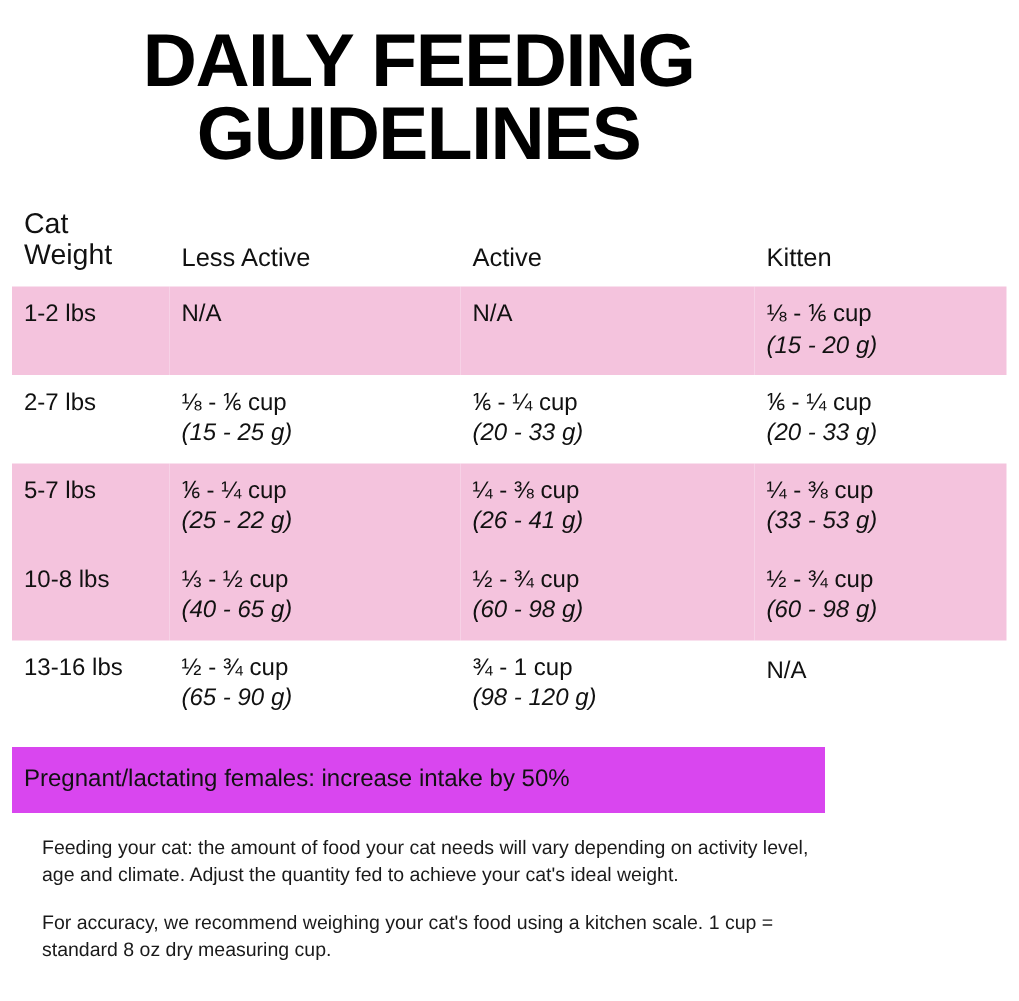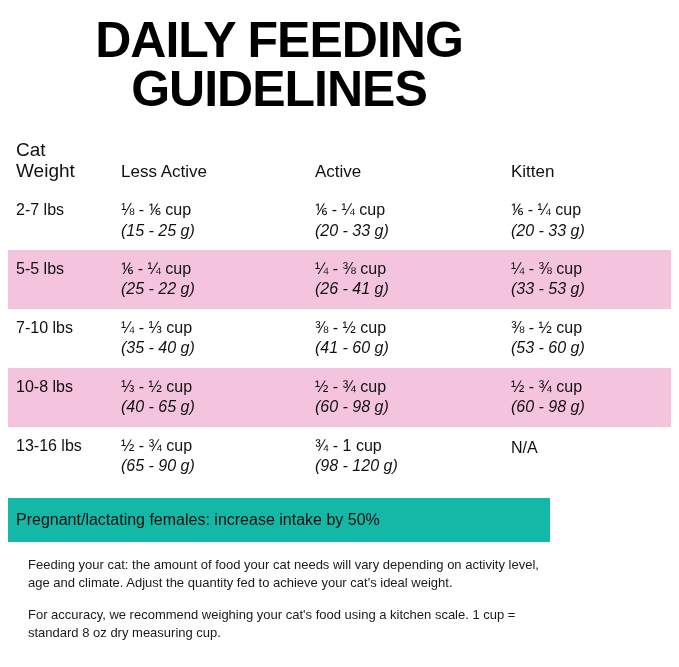--- a/index.html
+++ b/index.html
@@ -78,21 +78,21 @@
   .grams {
     display: block;
     font-style: italic;
   }
   .na {
     display: block;
     padding-top: 2px;
   }
   .note-band {
     margin-top: 12px;
-    background: #14b8a6;
+    background: #d946ef;
     padding: 13px 0 13px 8px;
     font-size: 16px;
     color: #111111;
   }
   .footnotes {
     margin-top: 14px;
     padding: 0 8px 0 8px;
   }
   .footnotes p {
     margin: 0 0 14px 12px;
@@ -124,68 +124,68 @@
           <span>Cat</span><br>
           <span>Weight</span>
         </th>
         <th>Less Active</th>
         <th>Active</th>
         <th>Kitten</th>
       </tr>
     </thead>
     <tbody>
 
+      <tr class="shaded">
+        <td class="weight-cell">1-2 lbs</td>
+        <td>
+          <span class="amt">N/A</span>
+          <span class="grams"></span>
+        </td>
+        <td>
+          <span class="amt">N/A</span>
+          <span class="grams"></span>
+        </td>
+        <td>
+          <span class="amt">⅛ - ⅙ cup</span>
+          <span class="grams">(15 - 20 g)</span>
+        </td>
+      </tr>
 
       <tr>
         <td class="weight-cell">2-7 lbs</td>
         <td>
           <span class="amt">⅛ - ⅙ cup</span>
           <span class="grams">(15 - 25 g)</span>
         </td>
         <td>
           <span class="amt">⅙ - ¼ cup</span>
           <span class="grams">(20 - 33 g)</span>
         </td>
         <td>
           <span class="amt">⅙ - ¼ cup</span>
           <span class="grams">(20 - 33 g)</span>
         </td>
       </tr>
 
       <tr class="shaded">
-        <td class="weight-cell">5-5 lbs</td>
+        <td class="weight-cell">5-7 lbs</td>
         <td>
           <span class="amt">⅙ - ¼ cup</span>
           <span class="grams">(25 - 22 g)</span>
         </td>
         <td>
           <span class="amt">¼ - ⅜ cup</span>
           <span class="grams">(26 - 41 g)</span>
         </td>
         <td>
           <span class="amt">¼ - ⅜ cup</span>
           <span class="grams">(33 - 53 g)</span>
         </td>
       </tr>
 
-      <tr>
-        <td class="weight-cell">7-10 lbs</td>
-        <td>
-          <span class="amt">¼ - ⅓ cup</span>
-          <span class="grams">(35 - 40 g)</span>
-        </td>
-        <td>
-          <span class="amt">⅜ - ½ cup</span>
-          <span class="grams">(41 - 60 g)</span>
-        </td>
-        <td>
-          <span class="amt">⅜ - ½ cup</span>
-          <span class="grams">(53 - 60 g)</span>
-        </td>
-      </tr>
 
       <tr class="shaded">
         <td class="weight-cell">10-8 lbs</td>
         <td>
           <span class="amt">⅓ - ½ cup</span>
           <span class="grams">(40 - 65 g)</span>
         </td>
         <td>
           <span class="amt">½ - ¾ cup</span>
           <span class="grams">(60 - 98 g)</span>

